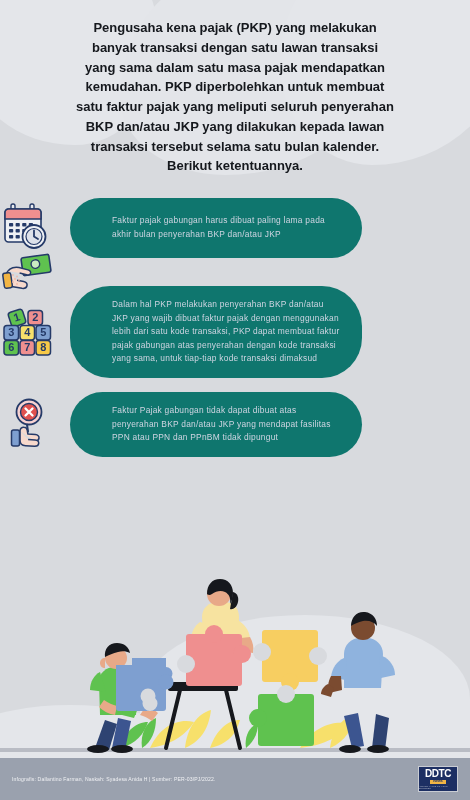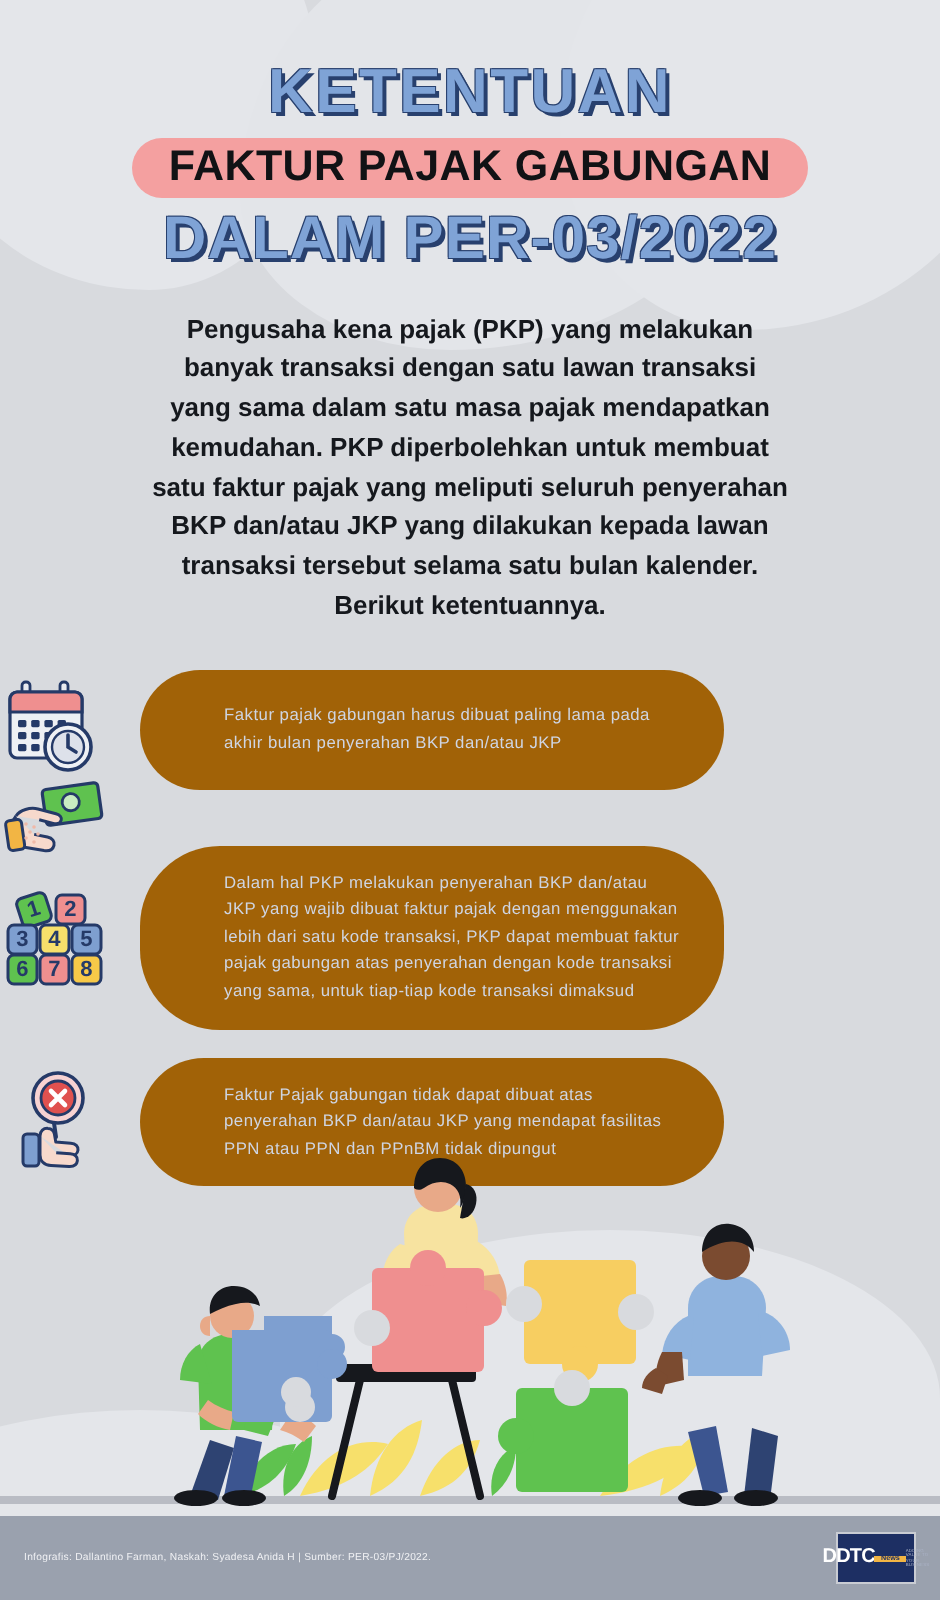--- a/index.html
+++ b/index.html
@@ -117,21 +117,21 @@
   .card-row {
     position: relative;
     display: flex;
     align-items: center;
     margin-bottom: 14px;
     padding-left: 70px;
   }
 
   .card-body {
     position: relative;
-    background: #a16207;
+    background: #0f766e;
     border-radius: 40px;
     min-height: 60px;
     width: 292px;
     display: flex;
     align-items: center;
     padding: 12px 22px 12px 42px;
   }
   .card-text {
     font-size: 8.4px;
     line-height: 1.62;
@@ -169,21 +169,21 @@
     font-size: 5.1px;
     color: #f0f1f4;
     letter-spacing: 0.15px;
     flex: 1;
   }
   .footer-logo {
     width: 40px; height: 26px;
     background: #1d2f63;
     border: 1px solid #c9ccd3;
     display: flex;
-    flex-direction: row;
+    flex-direction: column;
     align-items: center;
     justify-content: center;
     line-height: 1;
   }
   .logo-main {
     font-size: 10px;
     font-weight: bold;
     color: #ffffff;
     letter-spacing: -0.4px;
   }
@@ -209,27 +209,20 @@
 <div id="infographic">
 
   <div class="bg-layer">
     <div class="blob-top-left"></div>
     <div class="blob-mid"></div>
     <div class="blob-top-right"></div>
     <div class="wave-mid"></div>
     <div class="wave-left"></div>
   </div>
 
-  <div class="header">
-    <div class="title-main">KETENTUAN</div>
-    <div class="title-band-wrap">
-      <div class="title-band">FAKTUR PAJAK GABUNGAN</div>
-    </div>
-    <div class="title-sub">DALAM PER-03/2022</div>
-  </div>
 
   <div class="intro">Pengusaha kena pajak (PKP) yang melakukan banyak transaksi dengan satu lawan transaksi yang sama dalam satu masa pajak mendapatkan kemudahan. PKP diperbolehkan untuk membuat satu faktur pajak yang meliputi seluruh penyerahan BKP dan/atau JKP yang dilakukan kepada lawan transaksi tersebut selama satu bulan kalender. Berikut ketentuannya.</div>
 
   <div class="cards">
 
     <div class="card-row">
       <div class="card-icon">
         <svg viewBox="0 0 58 58">
           <rect x="11" y="5" width="4" height="9" rx="1.8" fill="#e8eaef" stroke="#253a68" stroke-width="1.4"></rect>
           <rect x="30" y="5" width="4" height="9" rx="1.8" fill="#e8eaef" stroke="#253a68" stroke-width="1.4"></rect>

